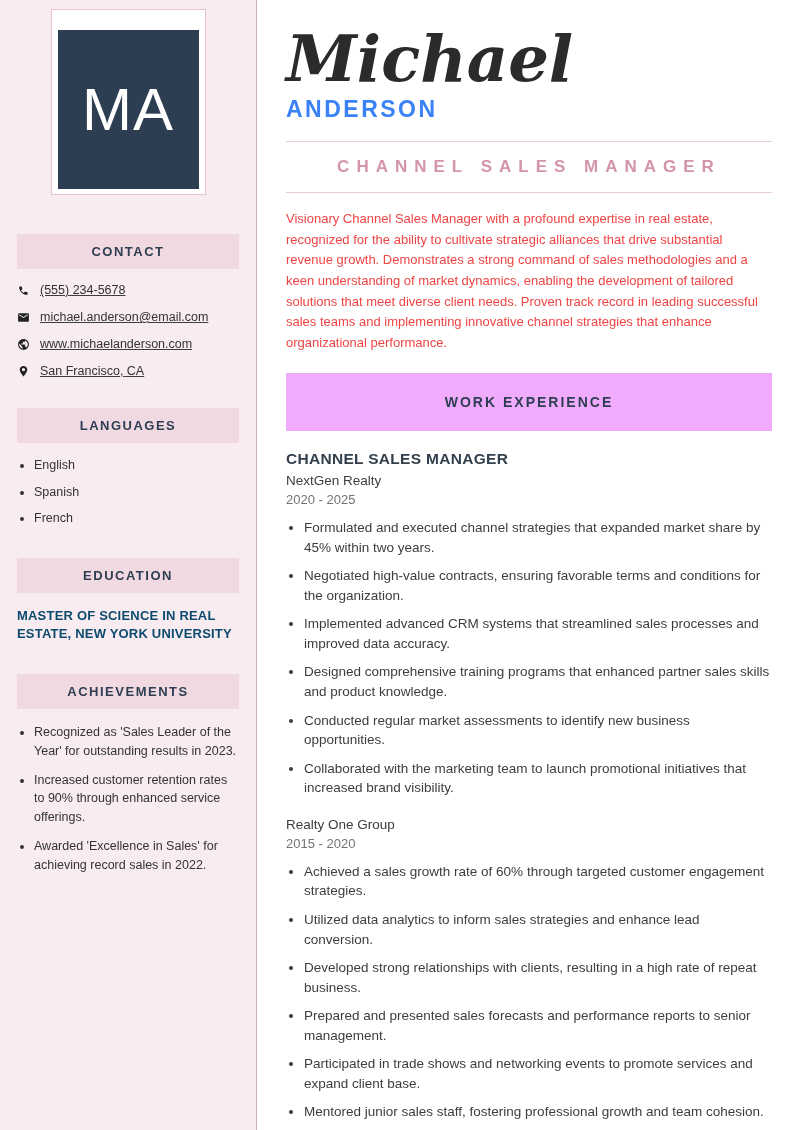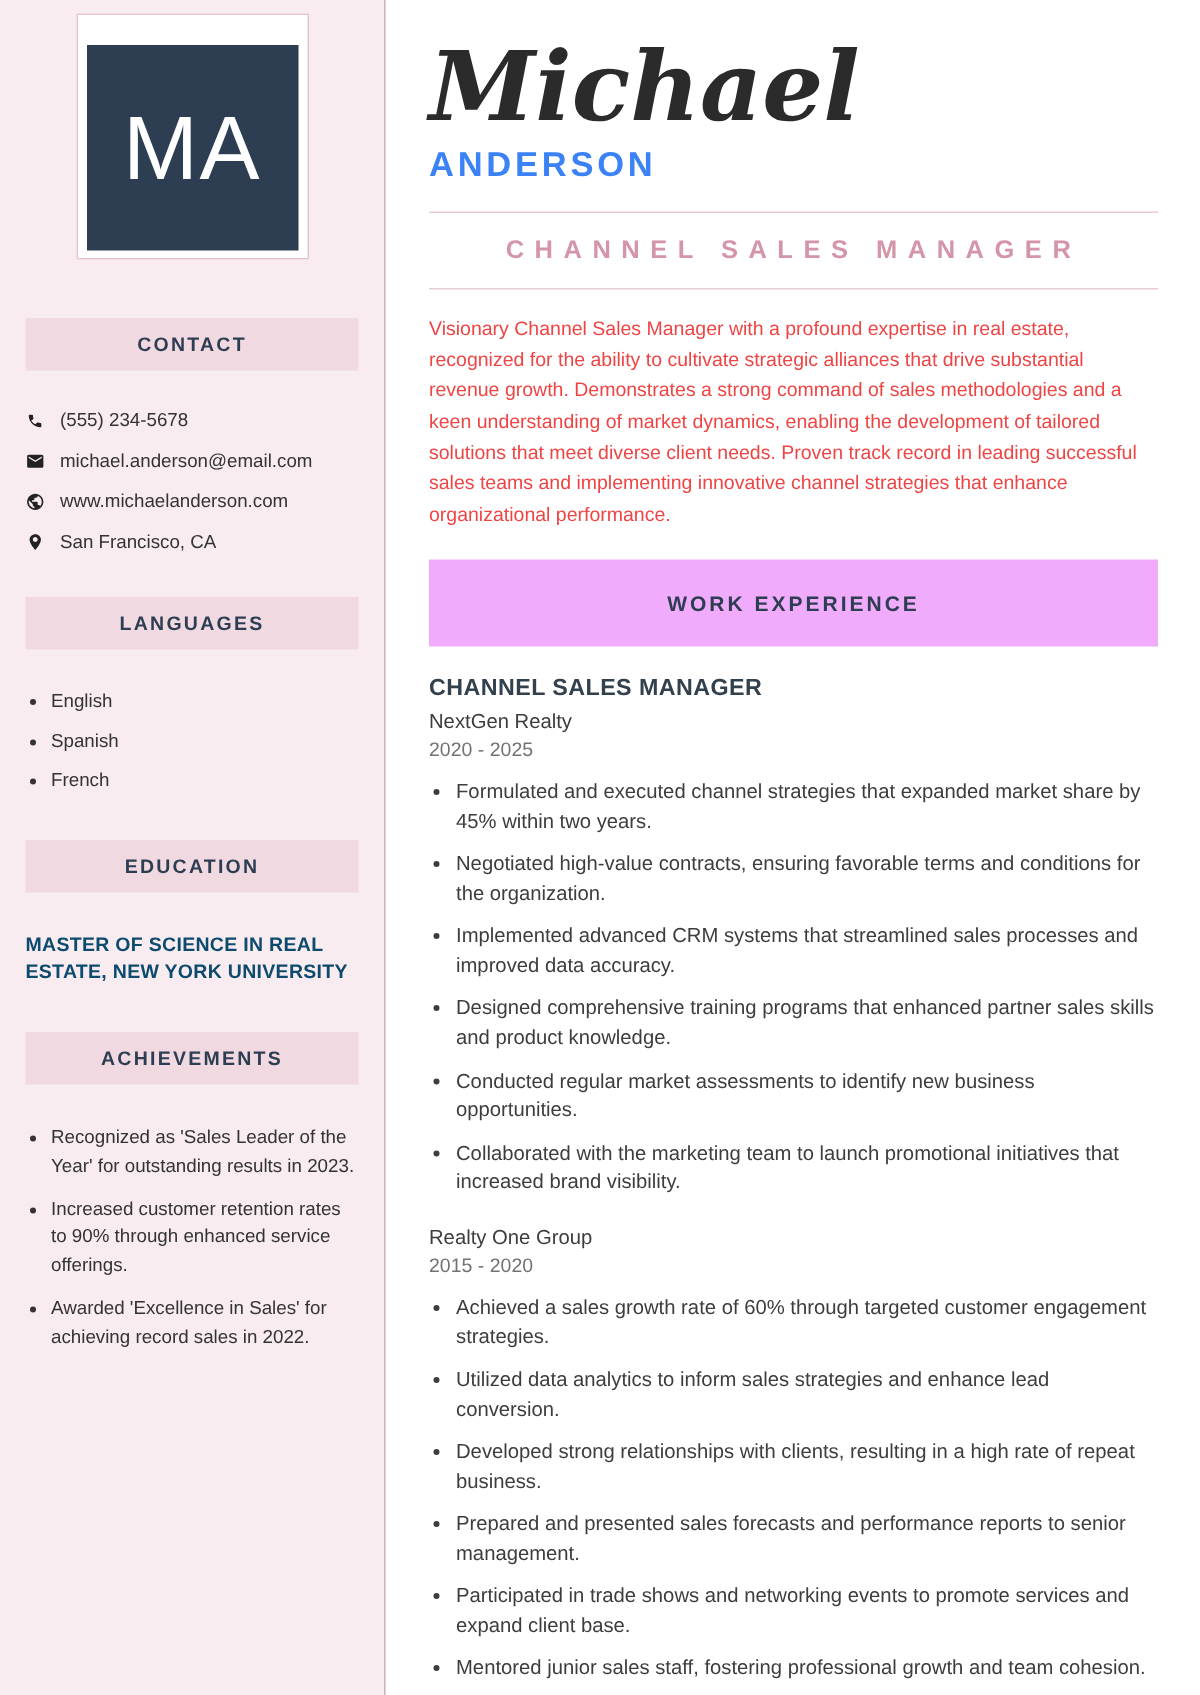--- a/index.html
+++ b/index.html
@@ -2,29 +2,29 @@
 <html><head>
 <meta charset="utf-8">
 <style>
   * { margin:0; padding:0; box-sizing:border-box; }
   html,body { background:#ffffff; }
   body { width:800px; font-family:"Liberation Sans", sans-serif; color:#3d3d3d; }
   .page { position:relative; width:800px; min-height:1130px; display:flex; background:#fff; }
 
   
   .sidebar { width:257px; min-height:1130px; background:#f8ecf0; border-right:1px solid #c9b4bc; padding:9px 17px 20px; flex-shrink:0; }
-  .avatar-frame { width:155px; height:164px; margin:0 auto 39px; background:#ffffff; border:1px solid #e7c3cd; padding:20px 6px 5px; }
+  .avatar-frame { width:155px; height:186px; margin:0 auto 39px; background:#ffffff; border:1px solid #e7c3cd; padding:20px 6px 5px; }
   .avatar-inner { width:100%; height:100%; background:#2e3e52; display:flex; align-items:center; justify-content:center; }
   .avatar-inner span { color:#ffffff; font-size:60px; font-weight:400; letter-spacing:1px; }
 
   .band { background:#f0d9e0; color:#2e3e52; font-size:13px; font-weight:700; letter-spacing:1.5px; text-align:center; padding:10px 4px; }
   .side-section { margin-bottom:30px; }
-  .side-section .band { margin-bottom:26px; }
+  .side-section .band { margin-bottom:14px; }
 
-  .contact-list { list-style:none; }
+  .contact-list { list-style:none;text-decoration:underline; }
   .contact-list li { display:flex; align-items:flex-start; gap:10px; margin-bottom:13px; font-size:12.5px; color:#333; }
   .contact-list svg { width:13px; height:13px; flex-shrink:0; margin-top:1px; fill:#222; }
 
   .side-list { list-style:disc; margin-left:17px; }
   .side-list li { font-size:12.5px; color:#333; margin-bottom:9px; line-height:1.4; }
   .ach-list li { margin-bottom:10px; line-height:1.5; }
 
   .education-text { font-size:13px; font-weight:700; color:#0c4a6e; line-height:1.45; letter-spacing:.2px; }
 
   

